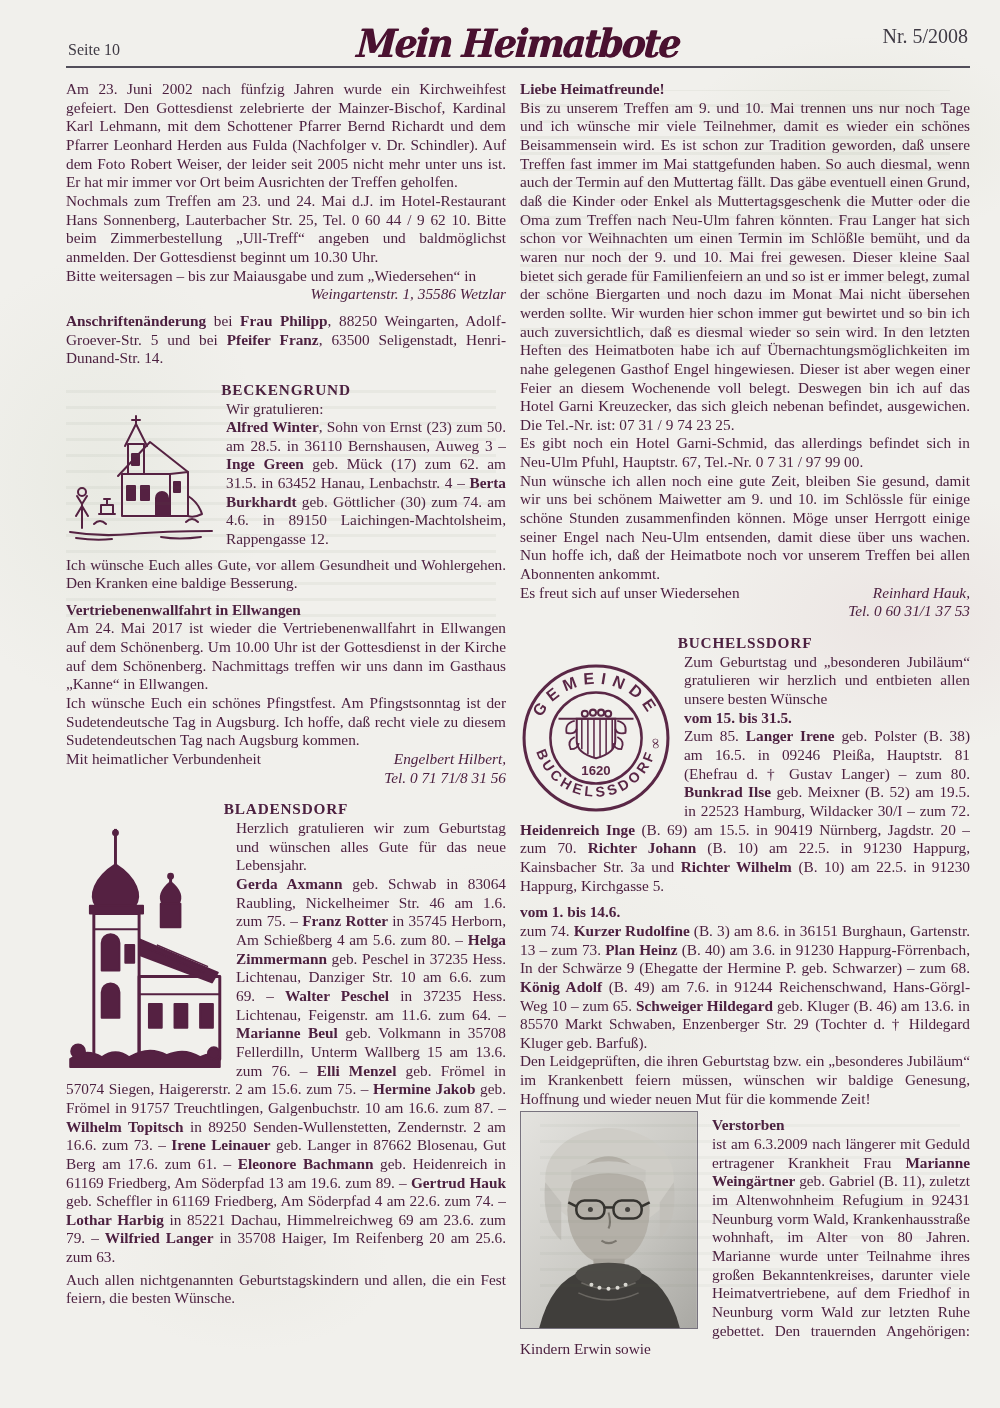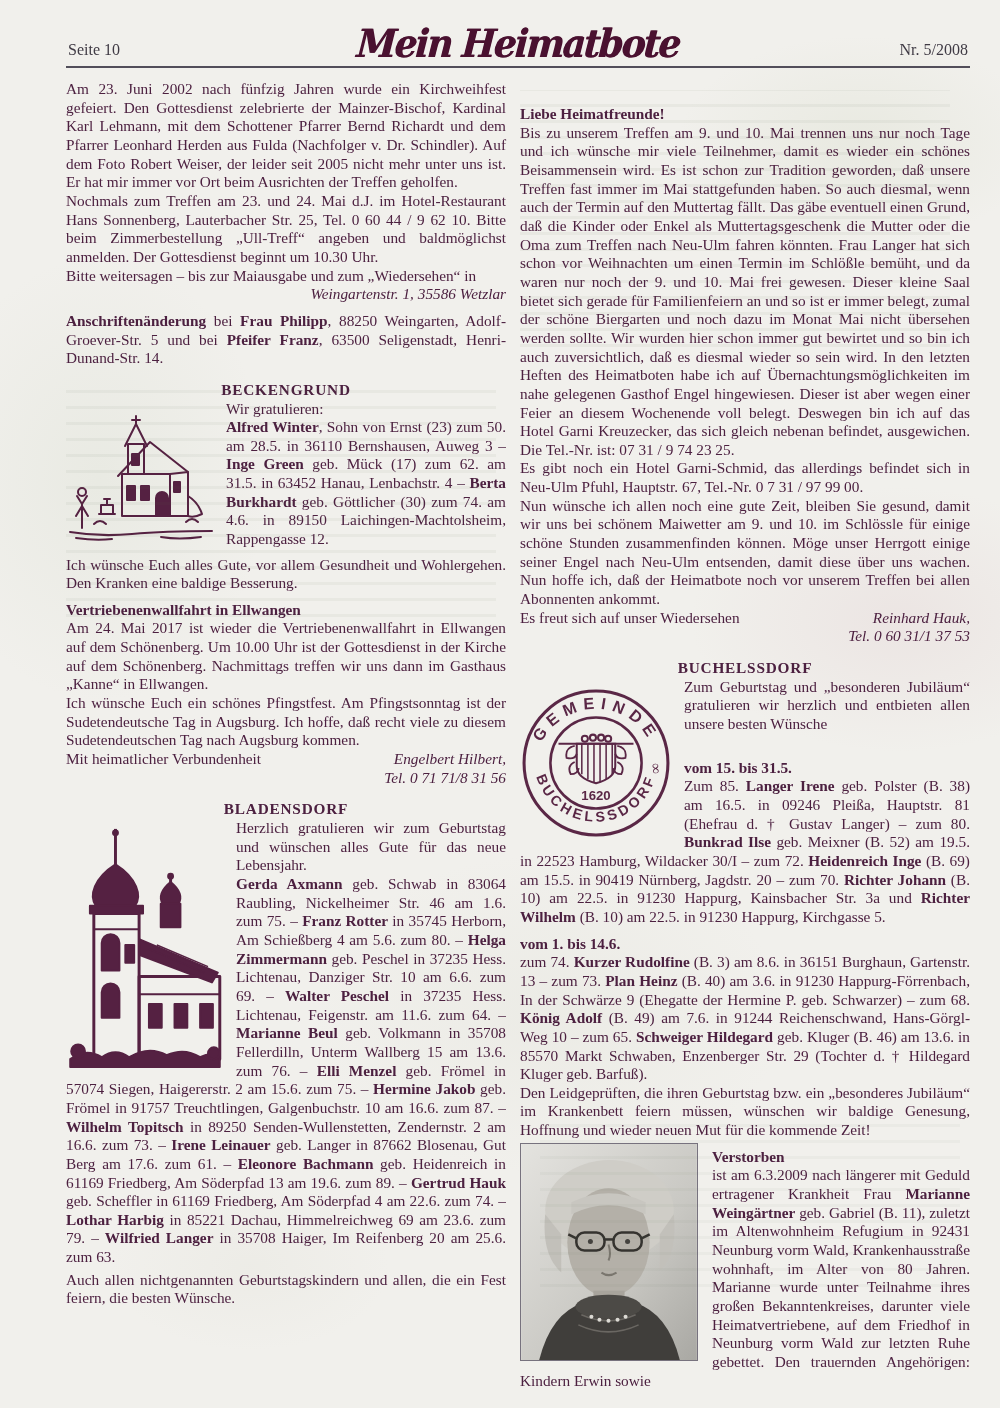--- a/index.html
+++ b/index.html
@@ -18,33 +18,33 @@
     font-size:15.3px;line-height:1.22;
     hyphens:auto;-webkit-hyphens:auto;
   }
   .bleed{position:absolute;pointer-events:none;opacity:.055;filter:blur(.6px);
     background:repeating-linear-gradient(0deg, transparent 0 13px, #5a7050 13px 16px);}
   .b1{left:520px;top:90px;width:430px;height:270px;}
   .b2{left:66px;top:390px;width:430px;height:240px;}
   .b3{left:540px;top:1120px;width:420px;height:180px;opacity:.04;}
   .header{position:relative;height:66px;margin:0 30px 0 66px;border-bottom:2px solid #524e5a;}
   .pageno{position:absolute;left:2px;bottom:6px;font-size:16px;color:#3f3a44;}
-  .issueno{position:absolute;right:2px;bottom:6px;font-size:16px;color:#3f3a44;}
+  .issueno{position:absolute;right:2px;bottom:18px;font-size:20px;color:#3f3a44;}
   .masthead{
     position:absolute;left:50%;bottom:0;transform:translateX(-50%) skewX(-4deg) scaleY(1.08);
     font-family:"DejaVu Serif",serif;font-weight:bold;font-style:italic;
     font-size:36px;letter-spacing:-2px;color:#4a1130;white-space:nowrap;
     text-shadow:.6px 0 0 #4a1130;
   }
   .content{display:flex;gap:14px;padding:12px 30px 0 66px;justify-content:center;}
   .col{display:block;}
   .col-l{width:440px;}
   .col-r{width:450px;}
   p,.p{margin:0;text-align:justify;}
-  .h{font-weight:bold;margin-top:25px;}
+  .h{font-weight:bold;}
   .hc{font-weight:bold;text-align:center;letter-spacing:.8px;margin-top:13px;}
   .hs{font-weight:bold;margin-top:8px;}
   .gap8{margin-top:8px;}
   .gap4{margin-top:4px;}
   .sigrow{display:flex;justify-content:space-between;align-items:baseline;}
   .sig{font-style:italic;text-align:right;}
   b{font-weight:bold;}
   .imgf{float:left;}
   .beck-img{width:150px;height:150px;margin:4px 10px 2px 0;}
   .blad-img{width:158px;height:246px;margin:4px 12px 2px 0;}

